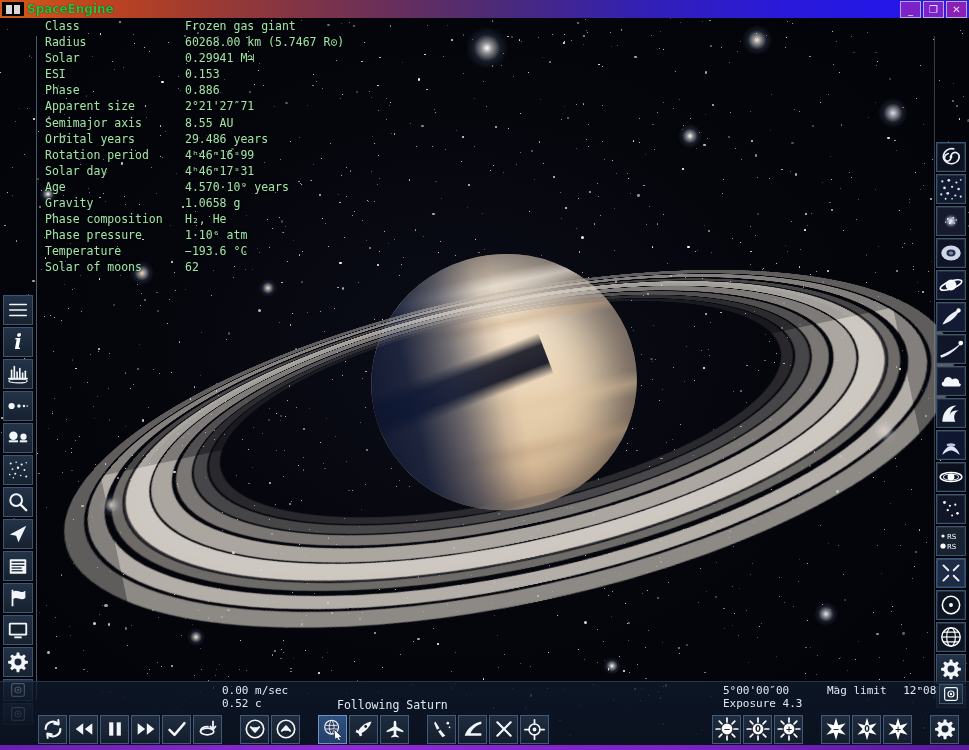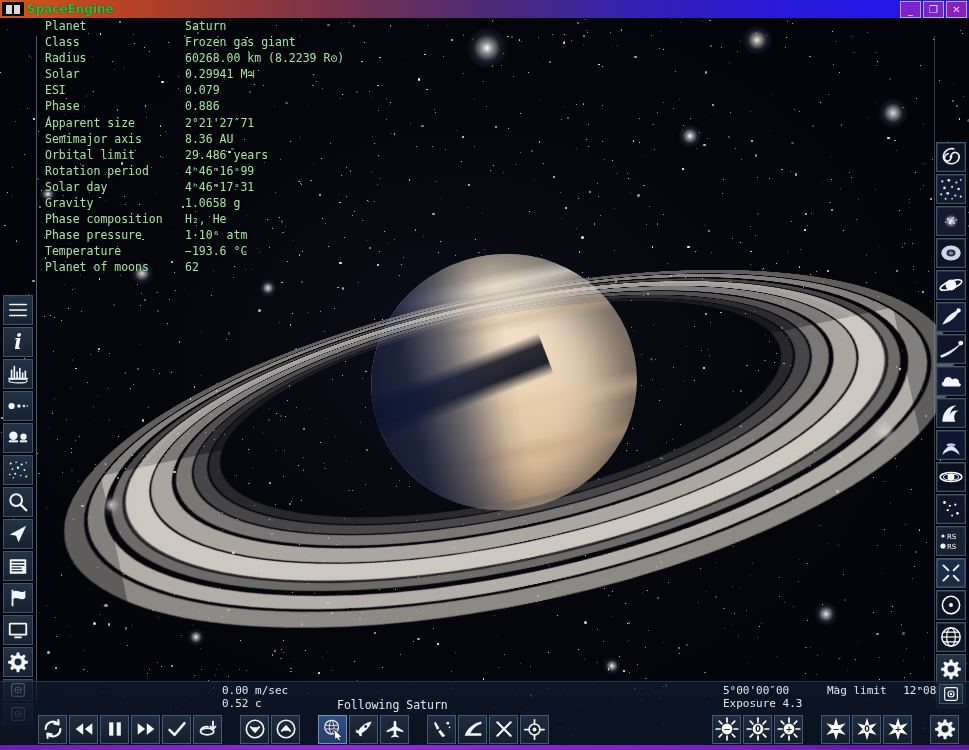--- a/index.html
+++ b/index.html
@@ -1660,36 +1660,36 @@
             <div class="ring" style="width:572px;height:572px;border-width:12px;border-color:rgba(140,136,132,.28);"></div>
             <div class="ring" style="width:548px;height:548px;border-width:10px;border-color:rgba(110,106,104,.18);"></div>
           </div>
         </div>
     </div>
 
     <div id="viewframe"></div>
   </div>
 
   <div id="info">
-      <div class="inforow"><span class="infokey">Planet</span><span class="infoval">Saturn</span></div>
       <div class="inforow"><span class="infokey">Class</span><span class="infoval">Frozen gas giant</span></div>
-      <div class="inforow"><span class="infokey">Radius</span><span class="infoval">60268.00 km (8.2239 R⊙)</span></div>
+      <div class="inforow"><span class="infokey">Radius</span><span class="infoval">60268.00 km (5.7467 R⊙)</span></div>
       <div class="inforow"><span class="infokey">Solar</span><span class="infoval">0.29941 M♃</span></div>
-      <div class="inforow"><span class="infokey">ESI</span><span class="infoval">0.079</span></div>
+      <div class="inforow"><span class="infokey">ESI</span><span class="infoval">0.153</span></div>
       <div class="inforow"><span class="infokey">Phase</span><span class="infoval">0.886</span></div>
       <div class="inforow"><span class="infokey">Apparent size</span><span class="infoval">2°21'27″71</span></div>
-      <div class="inforow"><span class="infokey">Semimajor axis</span><span class="infoval">8.36 AU</span></div>
-      <div class="inforow"><span class="infokey">Orbital limit</span><span class="infoval">29.486 years</span></div>
+      <div class="inforow"><span class="infokey">Semimajor axis</span><span class="infoval">8.55 AU</span></div>
+      <div class="inforow"><span class="infokey">Orbital years</span><span class="infoval">29.486 years</span></div>
       <div class="inforow"><span class="infokey">Rotation period</span><span class="infoval">4ʰ46ᵐ16ˢ99</span></div>
       <div class="inforow"><span class="infokey">Solar day</span><span class="infoval">4ʰ46ᵐ17ˢ31</span></div>
+      <div class="inforow"><span class="infokey">Age</span><span class="infoval">4.570·10⁹ years</span></div>
       <div class="inforow"><span class="infokey">Gravity</span><span class="infoval">1.0658 g</span></div>
       <div class="inforow"><span class="infokey">Phase composition</span><span class="infoval">H₂, He</span></div>
       <div class="inforow"><span class="infokey">Phase pressure</span><span class="infoval">1·10⁶ atm</span></div>
       <div class="inforow"><span class="infokey">Temperature</span><span class="infoval">−193.6 °C</span></div>
-      <div class="inforow"><span class="infokey">Planet of moons</span><span class="infoval">62</span></div>
+      <div class="inforow"><span class="infokey">Solar of moons</span><span class="infoval">62</span></div>
     </div>
 
   <div class="sidebar" id="left-sidebar">
       <div class="sbtn" title="Main menu">
         <span>
           <svg width="22" height="22" viewBox="0 0 24 24" fill="none" stroke="#f2f6fa" stroke-width="1.8" stroke-linecap="round" stroke-linejoin="round">
             <line x1="3" y1="6" x2="21" y2="6"></line>
             <line x1="3" y1="12" x2="21" y2="12"></line>
             <line x1="3" y1="18" x2="21" y2="18"></line>
           </svg>

